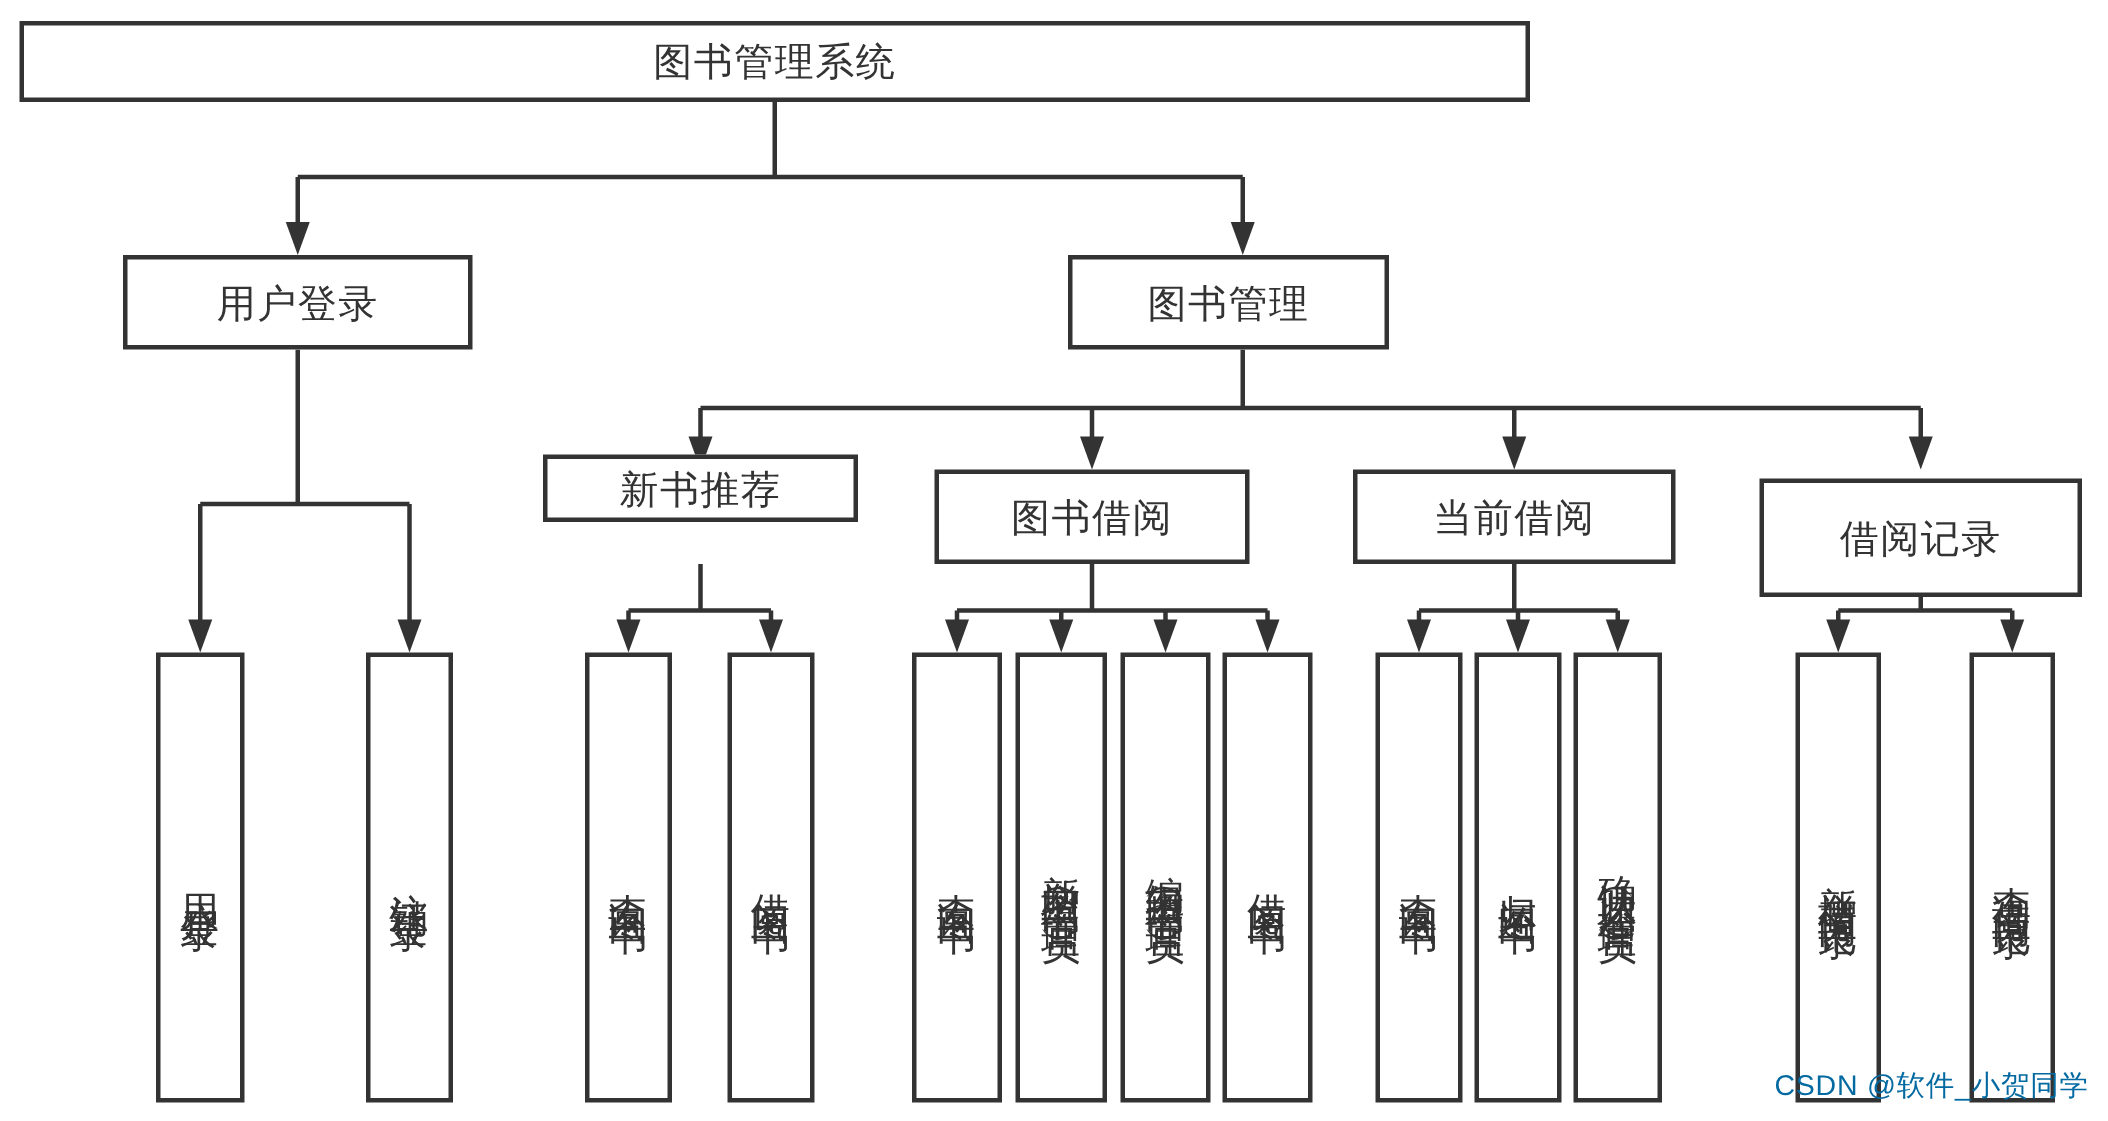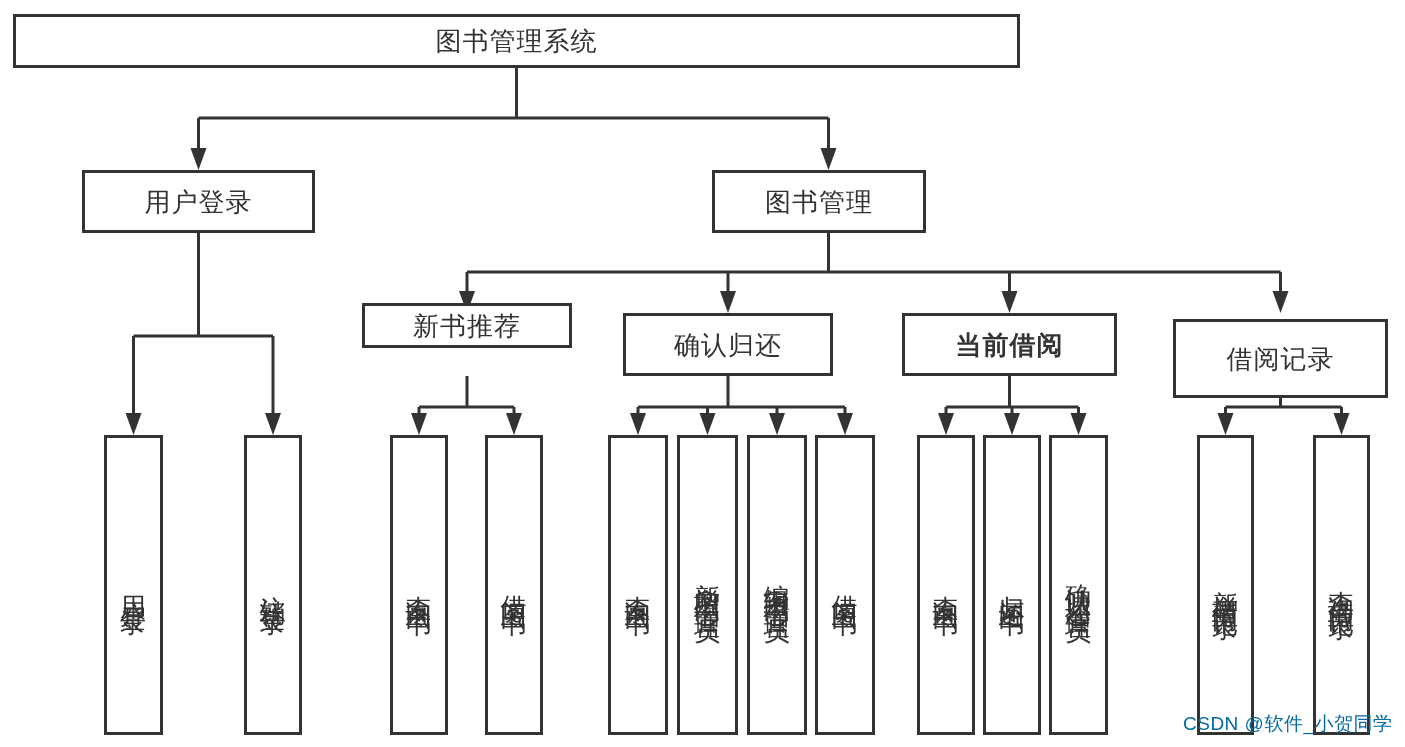--- a/index.html
+++ b/index.html
@@ -20,21 +20,21 @@
     font-size:26px;line-height:1;letter-spacing:5px;
   }
   
   #nd-root{left:13px;top:14px;width:1007px;height:54px;}
   
   #nd-user-login{left:82px;top:170px;width:233px;height:63px;}
   #nd-book-mgmt{left:712px;top:170px;width:214px;height:63px;}
   
   #nd-new-book{left:362px;top:303px;width:210px;height:45px;}
   #nd-borrowing{left:623px;top:313px;width:210px;height:63px;}
-  #nd-current{left:902px;top:313px;width:215px;height:63px;font-weight:bold;}
+  #nd-current{left:902px;top:313px;width:215px;height:63px;}
   #nd-records{left:1173px;top:319px;width:215px;height:79px;text-align:center;}
   
   .leaf{top:435px;height:300px;}
   #lf-user-login{left:104px;width:59px;}
   #lf-logout{left:244px;width:58px;}
   #lf-query1{left:390px;width:58px;}
   #lf-borrow1{left:485px;width:58px;}
   #lf-query2{left:608px;width:60px;}
   #lf-add-book{left:677px;width:61px;}
   #lf-edit-book{left:747px;width:60px;}
@@ -88,21 +88,21 @@
       <polygon points="1333.5,413 1349.5,413 1341.5,435"></polygon>
     </g>
   </svg>
 
   <div id="nd-root" class="box h">图书管理系统</div>
 
   <div id="nd-user-login" class="box h">用户登录</div>
   <div id="nd-book-mgmt" class="box h">图书管理</div>
 
   <div id="nd-new-book" class="box h">新书推荐</div>
-  <div id="nd-borrowing" class="box h">确认归还</div>
+  <div id="nd-borrowing" class="box h">图书借阅</div>
   <div id="nd-current" class="box h">当前借阅</div>
   <div id="nd-records" class="box h">借阅记录</div>
 
   <div id="lf-user-login" class="box v leaf">用户登录</div>
   <div id="lf-logout" class="box v leaf">注销登录</div>
 
   <div id="lf-query1" class="box v leaf">查询图书</div>
   <div id="lf-borrow1" class="box v leaf">借阅图书</div>
 
   <div id="lf-query2" class="box v leaf">查询图书</div>

